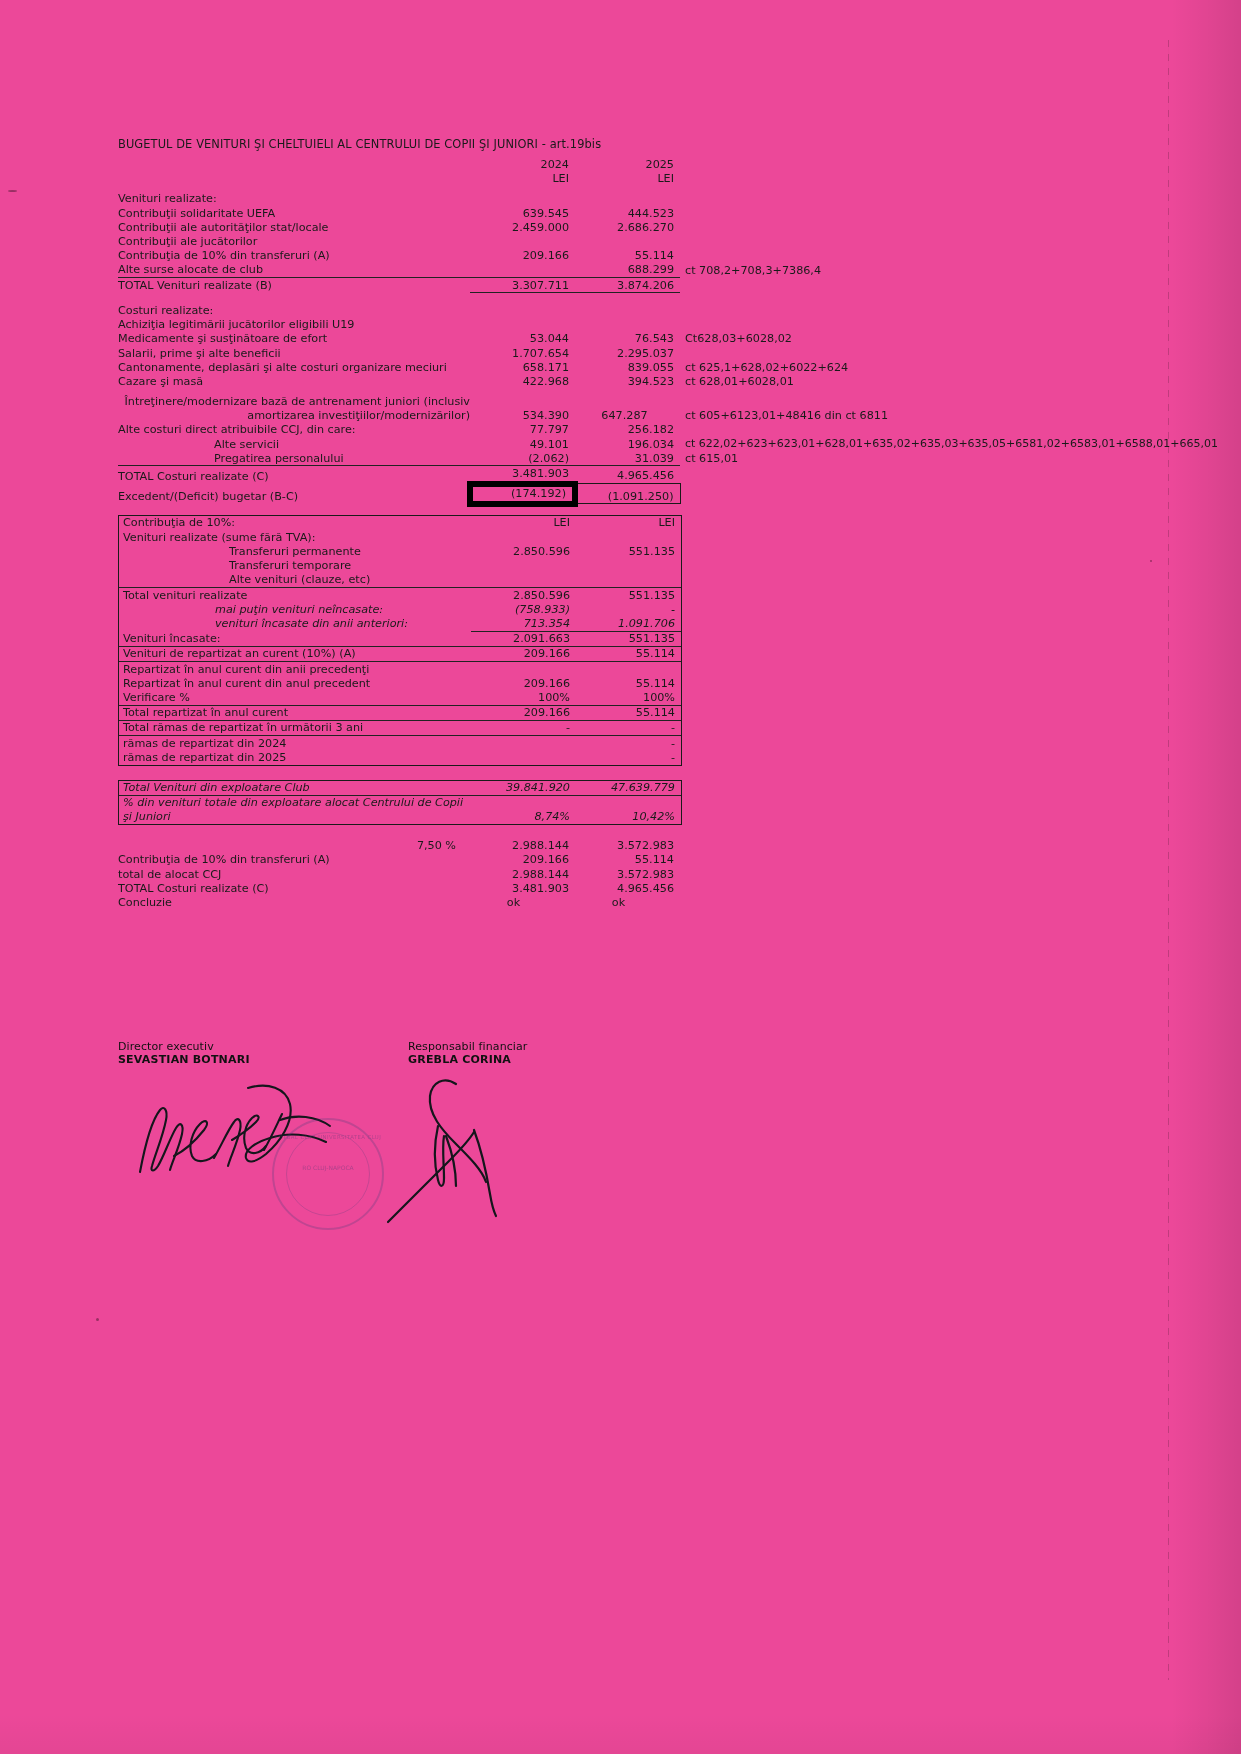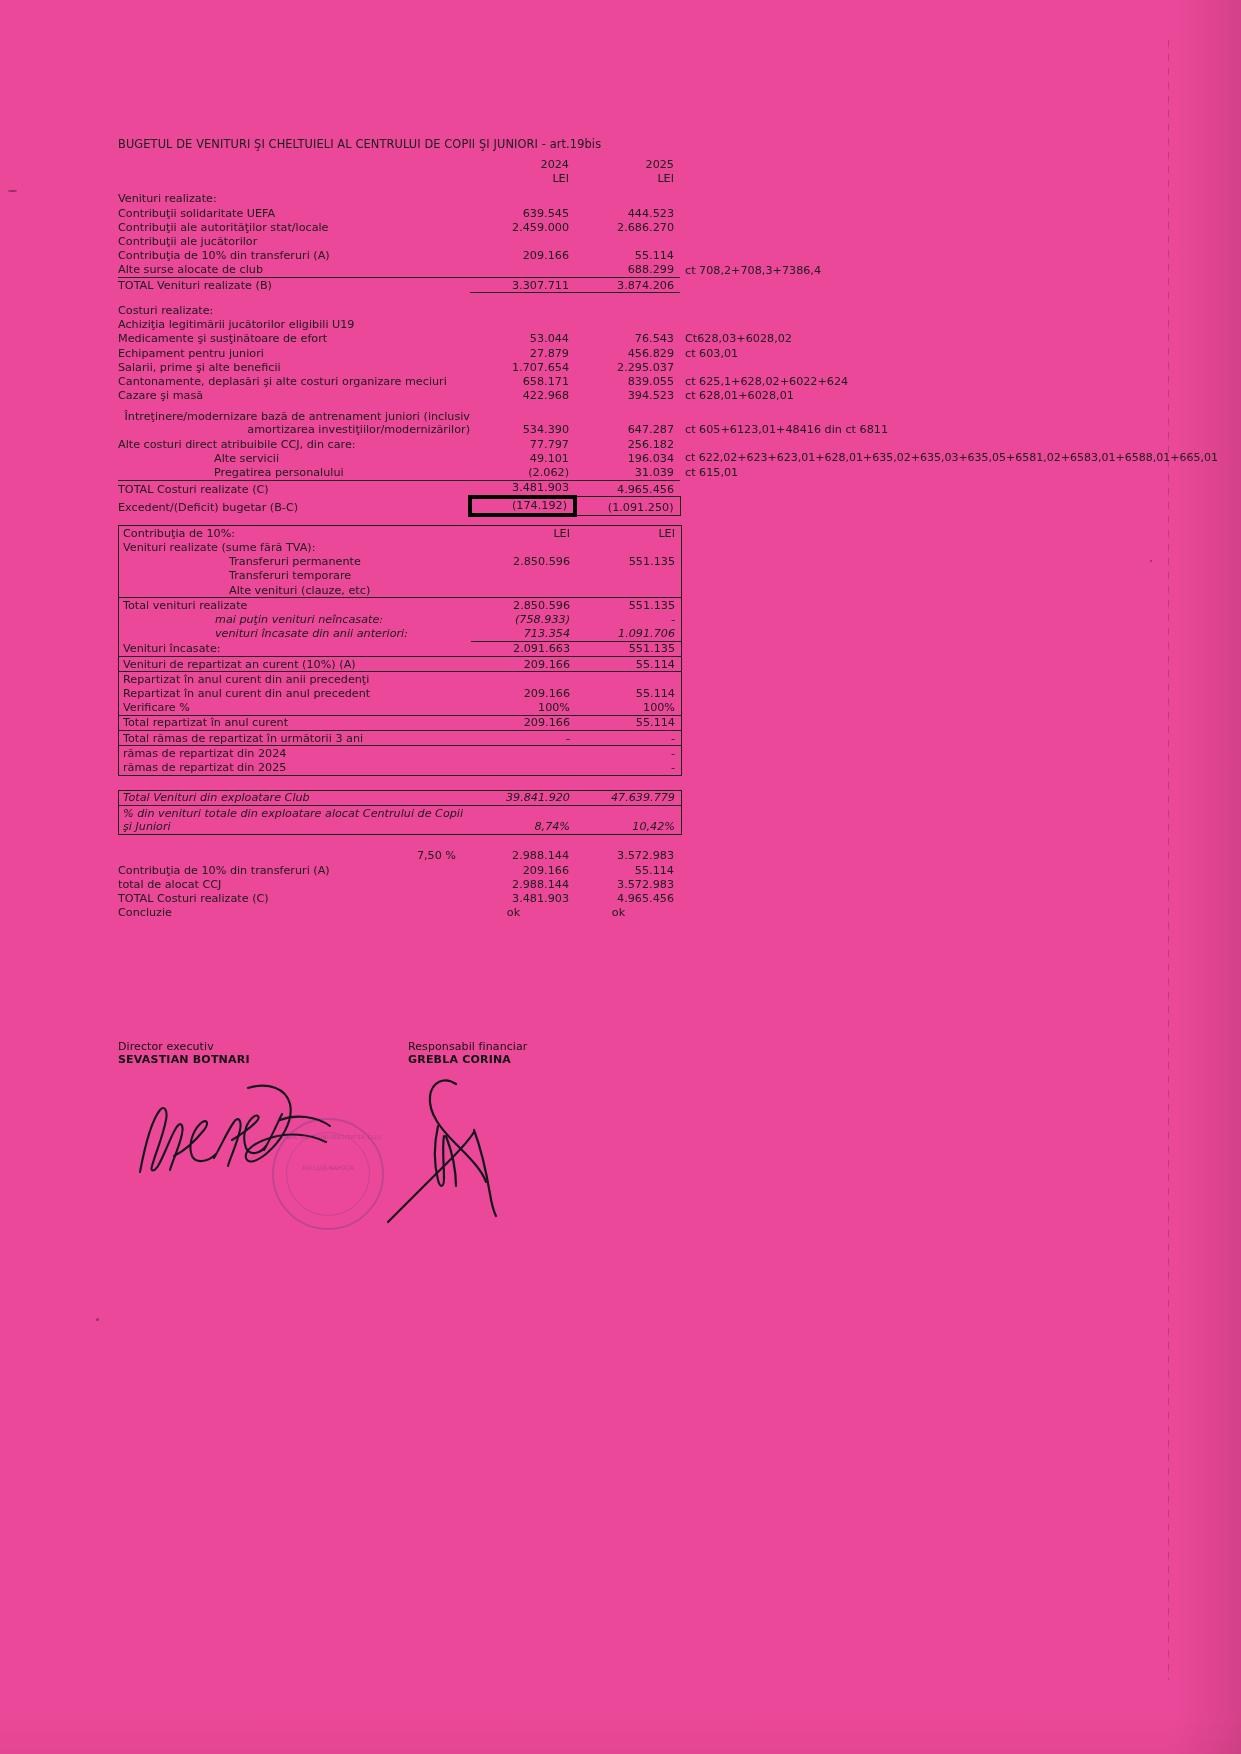--- a/index.html
+++ b/index.html
@@ -243,26 +243,20 @@
         <td class="c-v2"></td>
         <td class="c-note"></td>
       </tr>
       <tr>
         <td colspan="2">Medicamente şi susţinătoare de efort</td>
         <td class="c-v1">53.044</td>
         <td class="c-v2">76.543</td>
         <td class="c-note">Ct628,03+6028,02</td>
       </tr>
       <tr>
-        <td colspan="2">Echipament pentru juniori</td>
-        <td class="c-v1">27.879</td>
-        <td class="c-v2">456.829</td>
-        <td class="c-note">ct 603,01</td>
-      </tr>
-      <tr>
         <td colspan="2">Salarii, prime şi alte beneficii</td>
         <td class="c-v1">1.707.654</td>
         <td class="c-v2">2.295.037</td>
         <td class="c-note"></td>
       </tr>
 
       <tr>
         <td colspan="2" style="white-space:normal; line-height:1.2;">Cantonamente, deplasări şi alte costuri organizare meciuri</td>
         <td class="c-v1" style="vertical-align:bottom;">658.171</td>
         <td class="c-v2" style="vertical-align:bottom;">839.055</td>
@@ -276,21 +270,21 @@
         <td class="c-note">ct 628,01+6028,01</td>
       </tr>
 
       <tr class="spacer-sm">
             <td colspan="5"></td>
           </tr>
 
       <tr>
         <td colspan="2" style="white-space:normal; line-height:1.2;text-align:right;">Întreţinere/modernizare bază de antrenament juniori (inclusiv amortizarea investiţiilor/modernizărilor)</td>
         <td class="c-v1" style="vertical-align:bottom;">534.390</td>
-        <td class="c-v2" style="vertical-align:bottom;">647.287</td>
+        <td class="c-v2" style="vertical-align:bottom;text-align:center;">647.287</td>
         <td class="c-note" style="vertical-align:bottom;">ct 605+6123,01+48416 din ct 6811</td>
       </tr>
 
       <tr>
         <td colspan="2">Alte costuri direct atribuibile CCJ, din care:</td>
         <td class="c-v1">77.797</td>
         <td class="c-v2">256.182</td>
         <td class="c-note"></td>
       </tr>
 
@@ -309,21 +303,21 @@
 
       <tr>
         <td colspan="2">TOTAL Costuri realizate (C)</td>
         <td class="c-v1">3.481.903</td>
         <td class="c-v2">4.965.456</td>
         <td class="c-note"></td>
       </tr>
 
       <tr>
         <td colspan="2">Excedent/(Deficit) bugetar (B-C)</td>
-        <td class="c-v1" style="border:4px solid #000000;">(174.192)</td>
+        <td class="c-v1" style="border:6px solid #000000;">(174.192)</td>
         <td class="c-v2" style="border:1px solid #1a1a1a; border-left:none;">(1.091.250)</td>
         <td class="c-note"></td>
       </tr>
     </tbody>
       </table>
 
     <div class="box" style="width:562px; margin-top:8px;">
       <table>
         <colgroup>
             <col style="width:282px">

